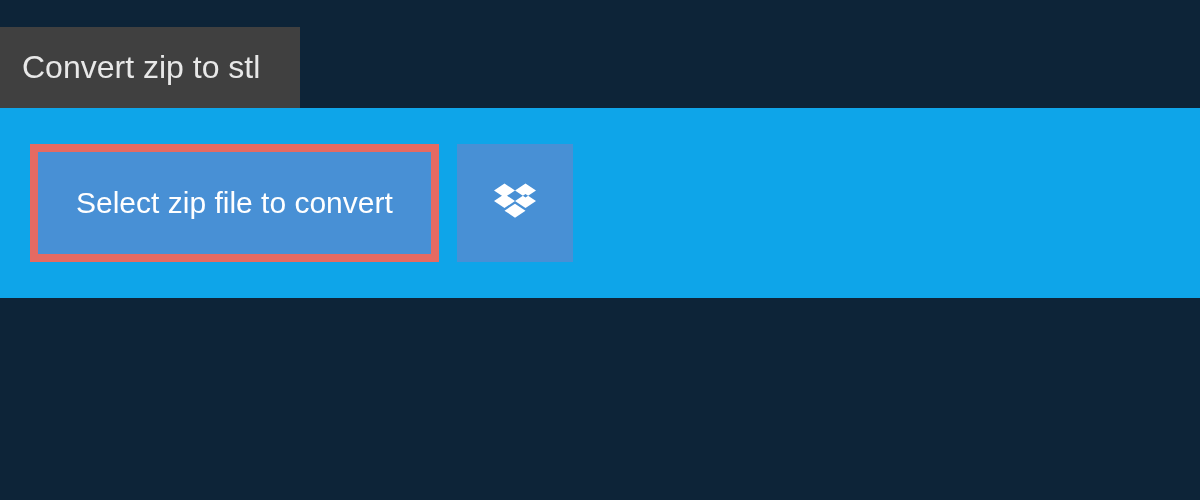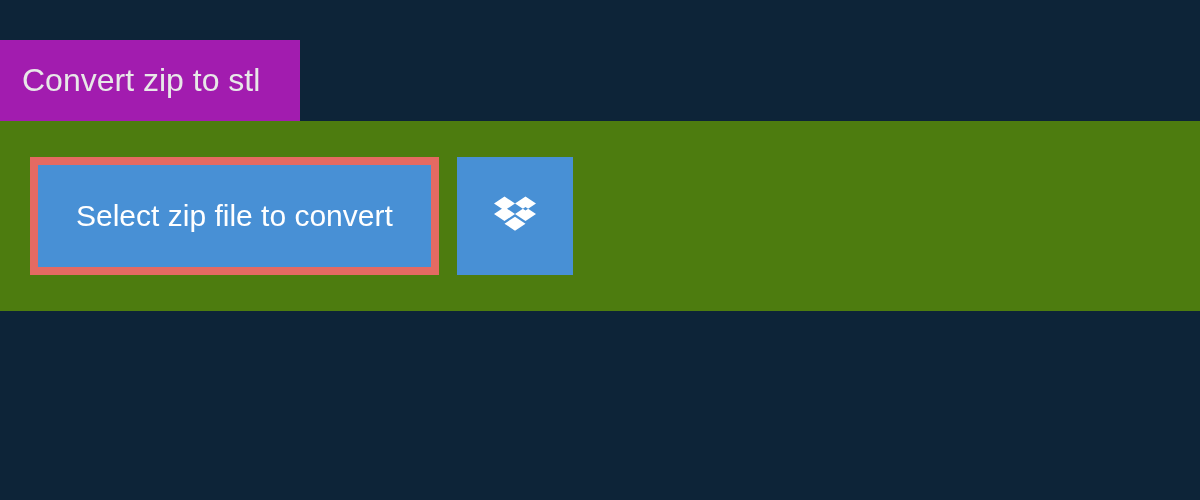--- a/index.html
+++ b/index.html
@@ -9,29 +9,29 @@
     }
     body {
       width: 1200px;
       height: 500px;
       background: #0d2438;
       font-family: -apple-system, BlinkMacSystemFont, "Segoe UI", Helvetica, Arial, sans-serif;
       overflow: hidden;
     }
     .tab-header {
       display: inline-block;
-      background: #a21caf;
+      background: #404040;
       color: #e8e8e8;
       font-size: 32px;
       font-weight: 300;
       padding: 22px 40px 22px 22px;
-      margin-top: 40px;
+      margin-top: 27px;
     }
     .main-panel {
-      background: #4d7c0f;
+      background: #0ea5e9;
       padding: 36px 30px;
       display: flex;
       align-items: stretch;
       gap: 18px;
     }
     .select-file-button {
       border: 8px solid #e56a62;
       background: #4890d5;
       color: #ffffff;
       font-size: 30px;

